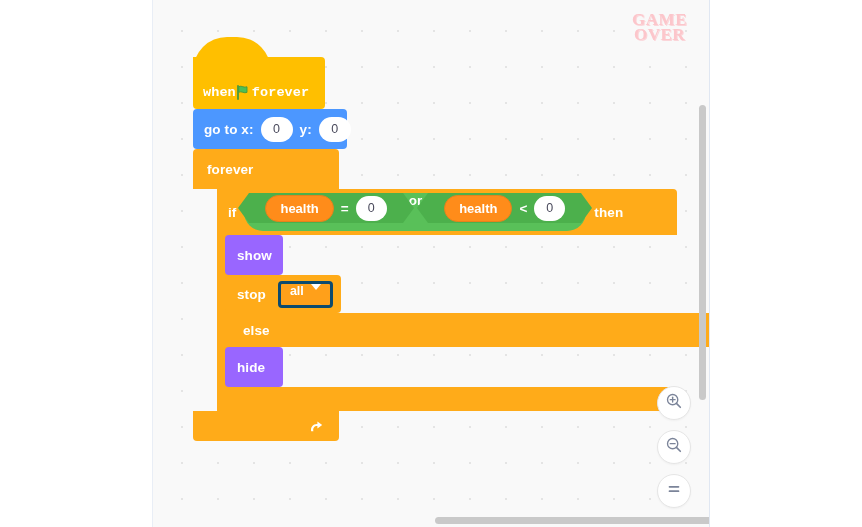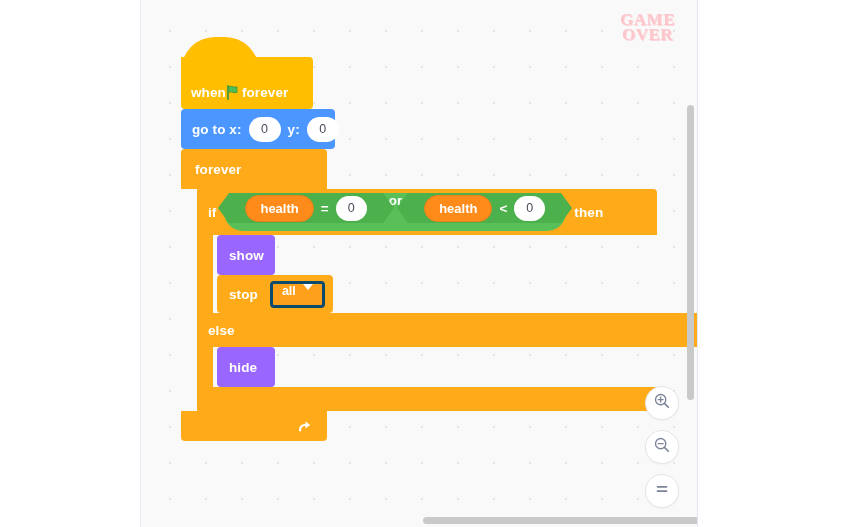--- a/index.html
+++ b/index.html
@@ -8,21 +8,21 @@
     overflow: hidden;
     background: #ffffff;
     font-family: "Liberation Sans", sans-serif;
   }
 
   #root { position: relative; width: 862px; height: 527px; background: #ffffff; }
 
   
   .workspace {
     position: absolute;
-    left: 140px; top: 0;
+    left: 152px; top: 0;
     width: 558px; height: 527px;
     background-color: #f9f9f9;
     background-image: radial-gradient(circle, #e4e4e4 1.1px, transparent 1.2px);
     background-size: 36px 36px;
     background-position: 11px 13px;
     border-left: 1px solid #e9eef6;
     border-right: 1px solid #e0e7f2;
     overflow: hidden;
   }
 
@@ -62,21 +62,21 @@
     display: flex; align-items: flex-end;
     padding: 0 0 9px 10px;
   }
   .hat::before {
     content: "";
     position: absolute; left: 0; top: -20px;
     width: 78px; height: 34px;
     background: #ffbf00;
     border-radius: 42px 42px 0 0;
   }
-  .hat-row { position: relative; display: flex; align-items: center; gap: 0; z-index: 2; }
+  .hat-row { position: relative; display: flex; align-items: center; gap: 0; z-index: 2; font-family: Liberation Mono, monospace; }
   .flag-icon { display: inline-block; width: 16px; height: 15px; }
 
   
   .notch-b::after {
     content: "";
     position: absolute; left: 14px; bottom: -4px;
     width: 24px; height: 8px;
     border-radius: 0 0 5px 5px;
     background: inherit;
   }
@@ -107,21 +107,21 @@
     position: relative;
     width: 146px;
     background: #ffab19;
     border-radius: 4px 4px 0 0;
   }
   .forever-head {
     height: 40px;
     display: flex; align-items: center;
     padding-left: 14px;
   }
-  .c-body { position: relative; margin-left: 16px; }
+  .c-body { position: relative; margin-left: 24px; }
   .forever-foot {
     position: relative;
     width: 146px; height: 30px;
     background: #ffab19;
     border-radius: 0 0 4px 4px;
     display: flex; align-items: center; justify-content: flex-end;
     padding-right: 14px;
   }
   .loop-arrow { width: 17px; height: 17px; display: block; }
 
@@ -142,27 +142,27 @@
     display: flex; align-items: center;
     padding-left: 11px;
     gap: 8px;
     width: 460px;
   }
   .if-spine {
     position: absolute; left: 0; top: 0;
     width: 16px; height: 100%;
     background: #ffab19;
   }
-  .if-branch { position: relative; padding-left: 20px; min-height: 40px; }
+  .if-branch { position: relative; padding-left: 8px; min-height: 40px; }
   .else-bar {
     position: relative;
     width: 526px; height: 34px;
     background: #ffab19;
     display: flex; align-items: center;
-    padding-left: 11px;
+    padding-left: 26px;
   }
   .if-foot {
     position: relative;
     width: 460px; height: 24px;
     background: #ffab19;
     border-radius: 0 0 4px 4px;
   }
   .bool-or-wrap {
     position: relative;
     display: inline-flex; align-items: flex-start;

